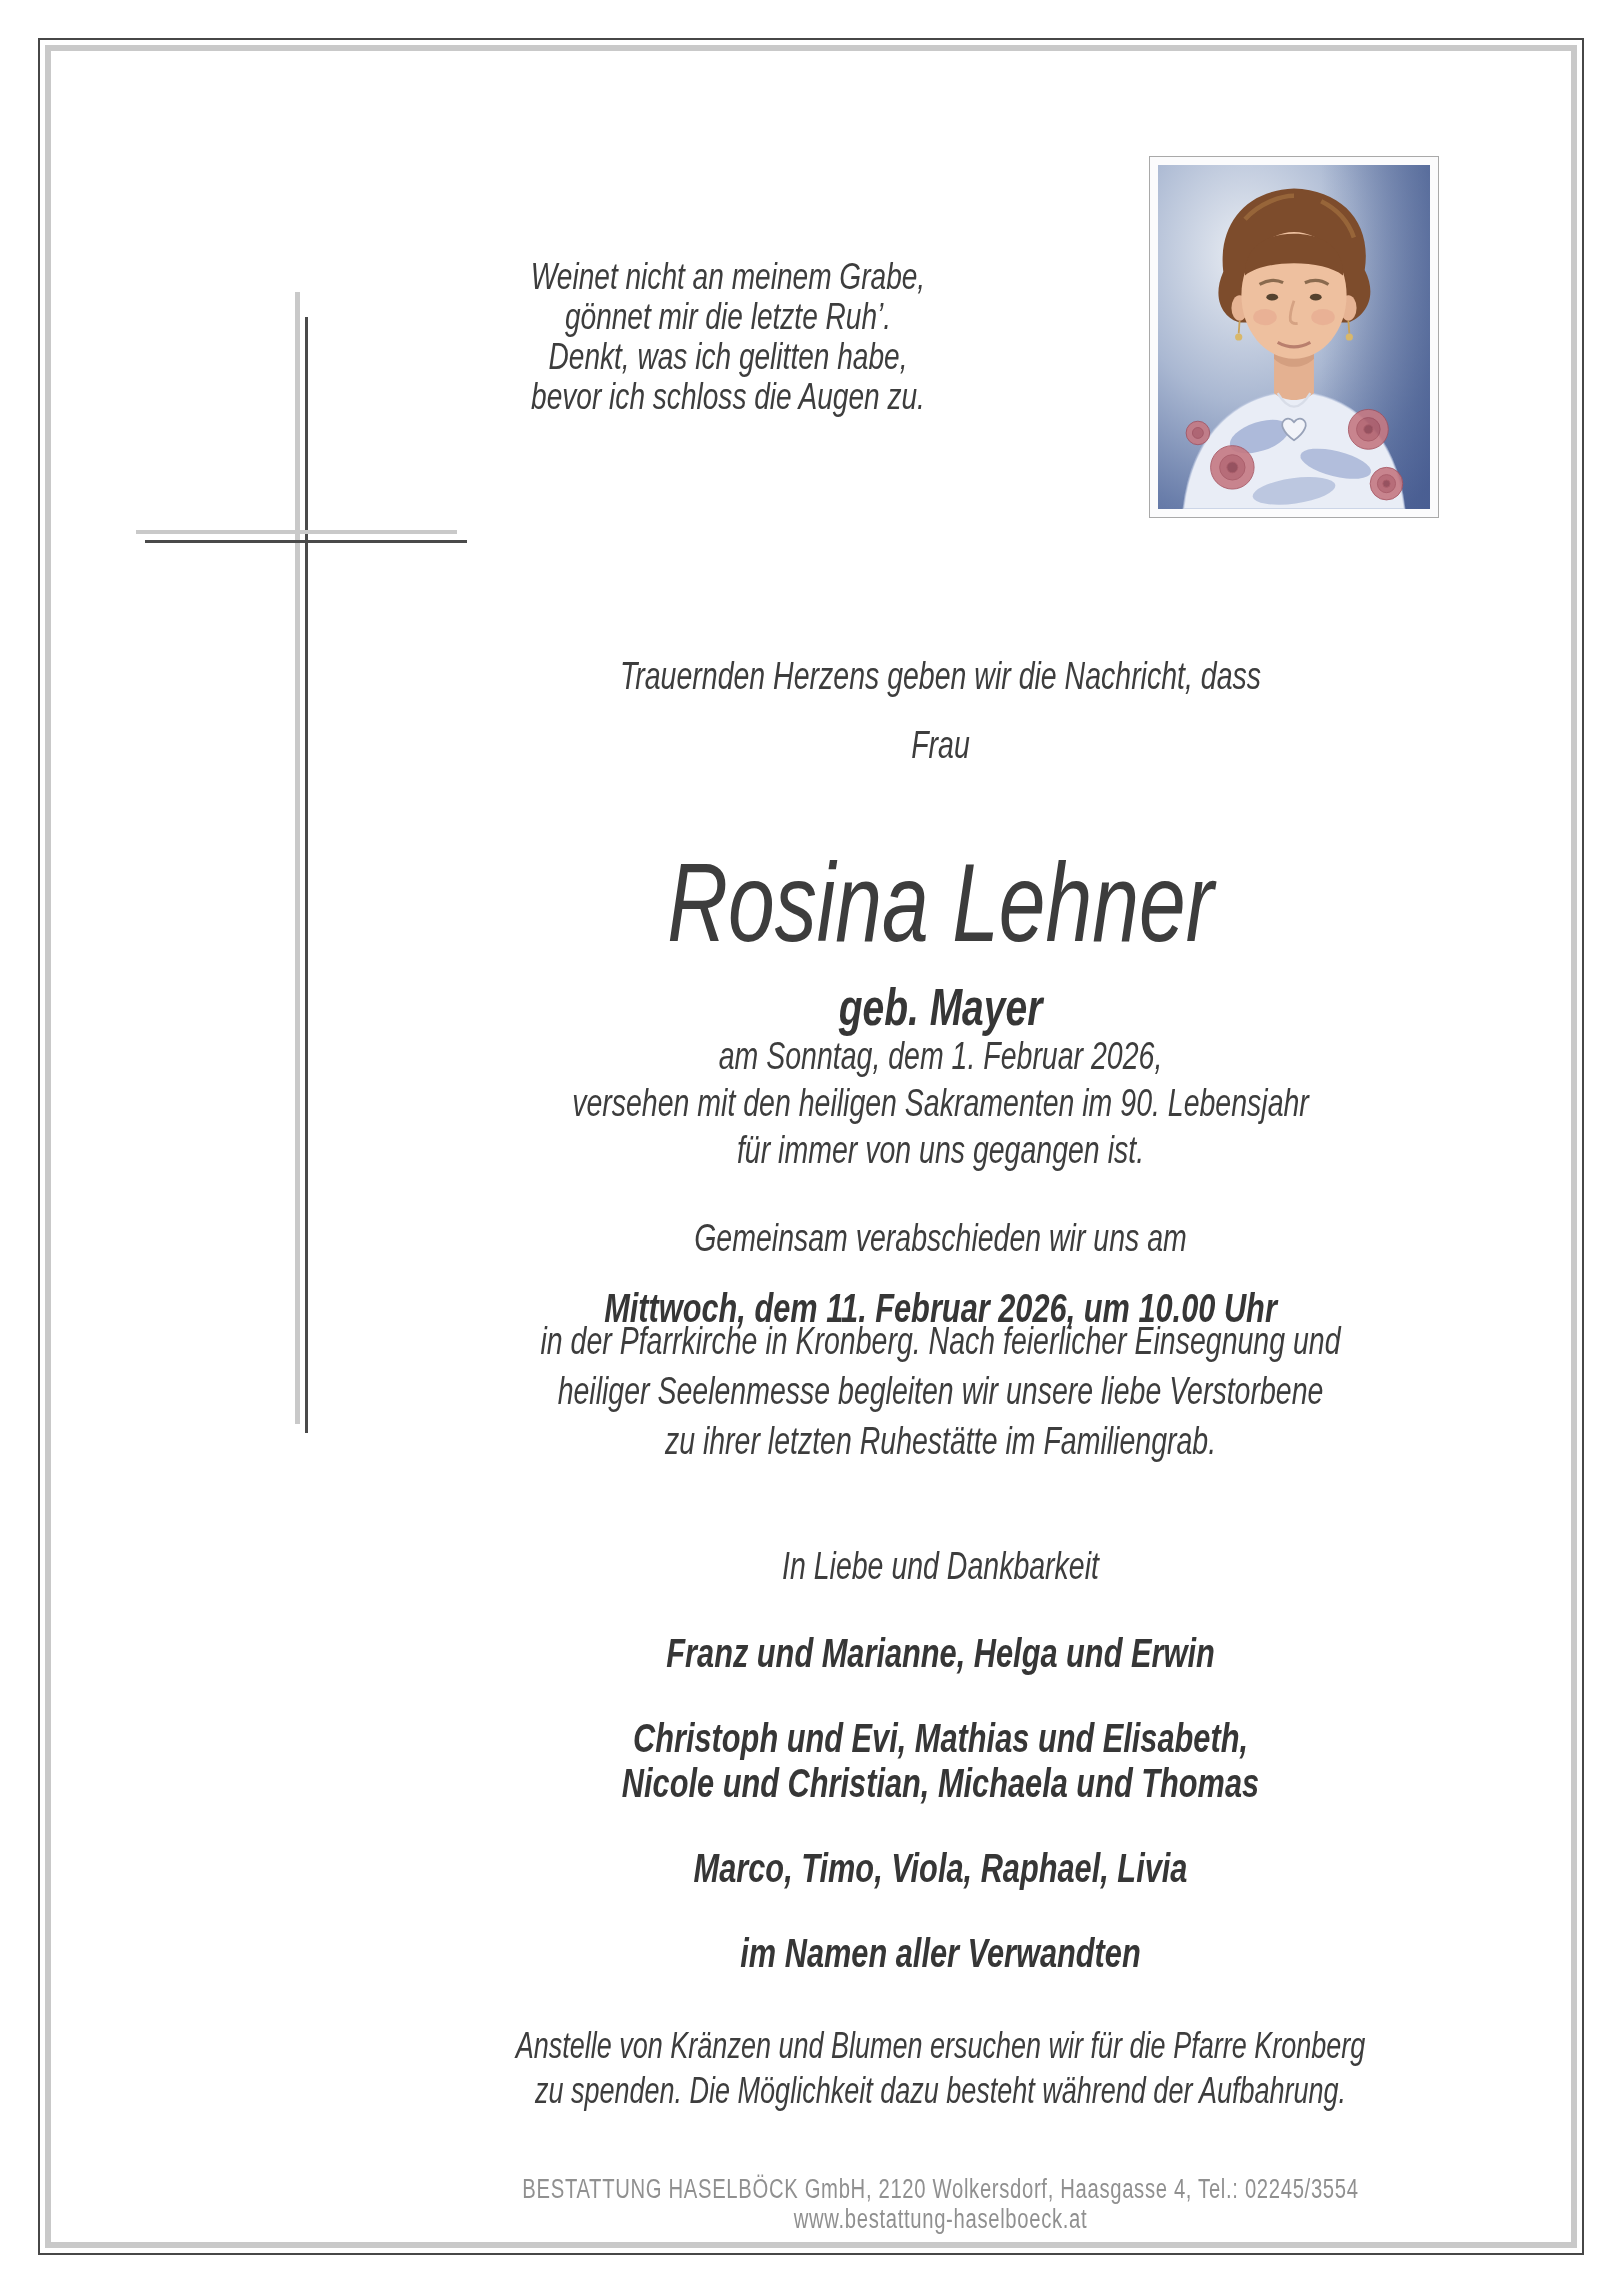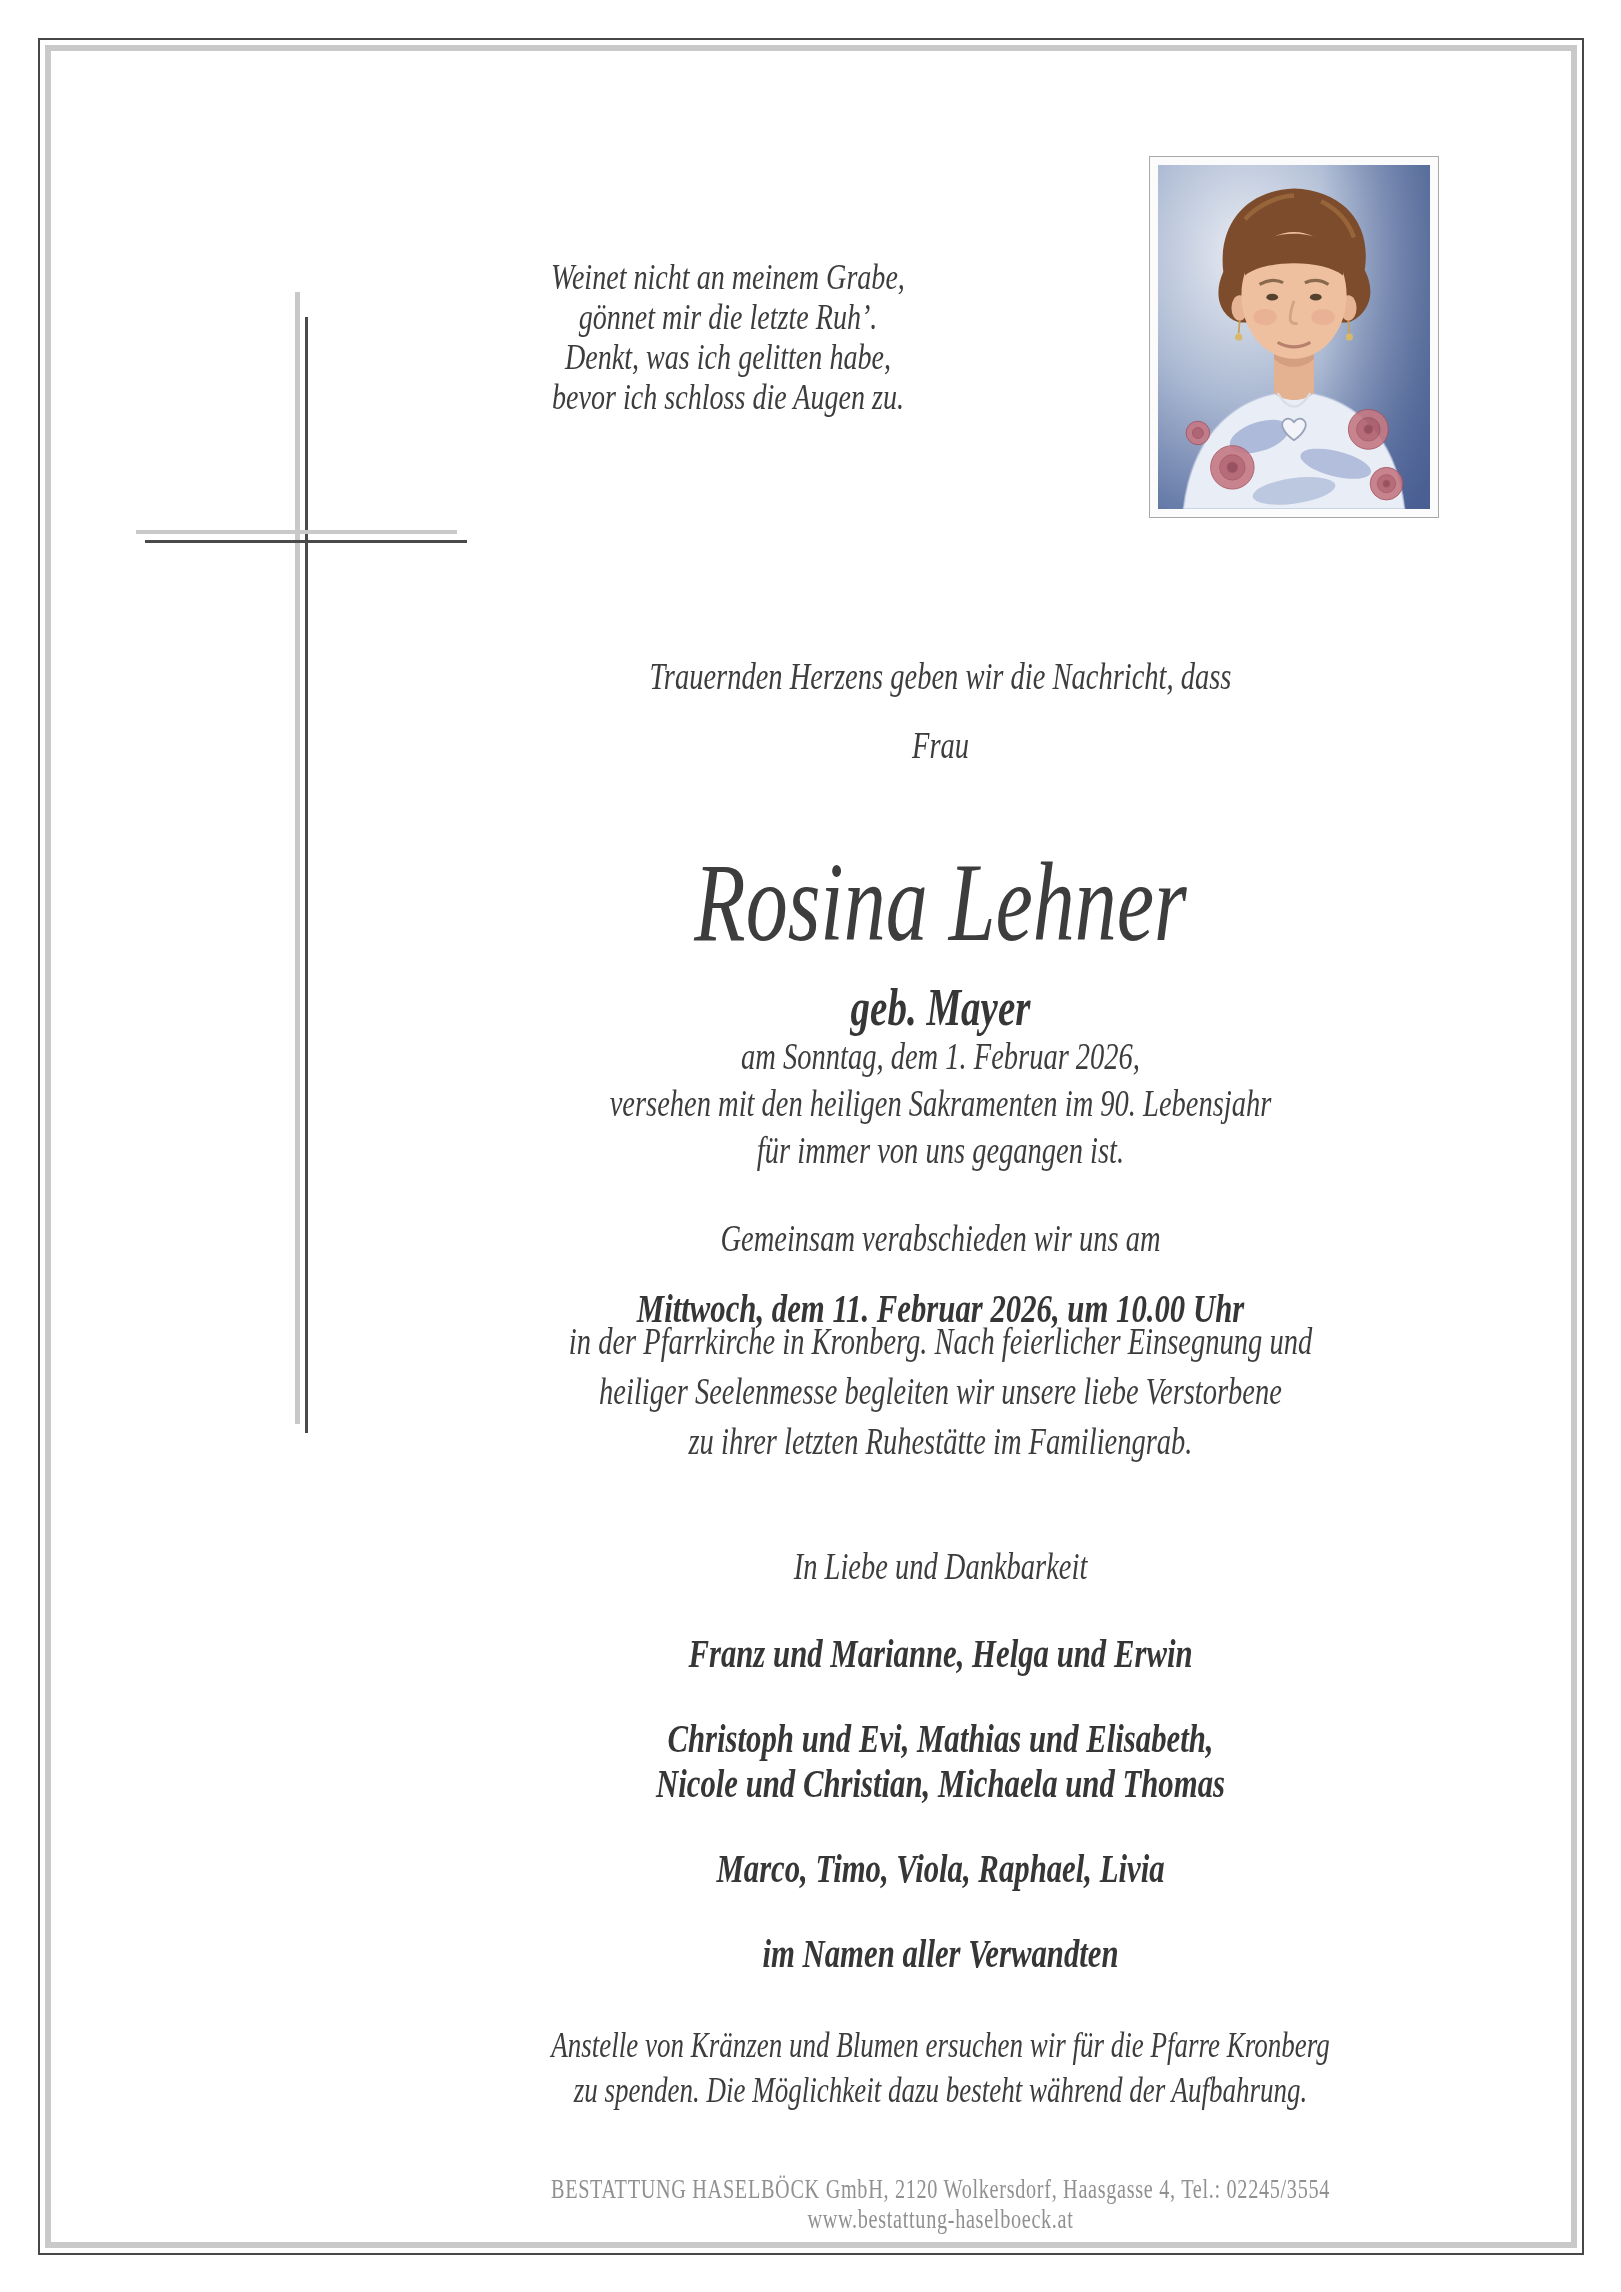--- a/index.html
+++ b/index.html
@@ -1,21 +1,21 @@
 <!DOCTYPE html>
 <html style="font-size:14.3px"><head>
 <meta charset="utf-8">
 <style>
   html,body { margin:0; padding:0; background:#ffffff; }
   .page {
     position:relative;
     width:1622px; height:2293px;
     background:#ffffff;
     overflow:hidden;
-    font-family:Liberation Serif, serif;
+    font-family:Liberation Sans, sans-serif;
   }
   
   .border-outer {
     position:absolute; left:38px; top:38px; right:38px; bottom:38px;
     border:2.7px solid #474747;
   }
   .border-inner {
     position:absolute; left:45px; top:45px; right:45px; bottom:45px;
     border:6.3px solid #c9c9c9;
   }

